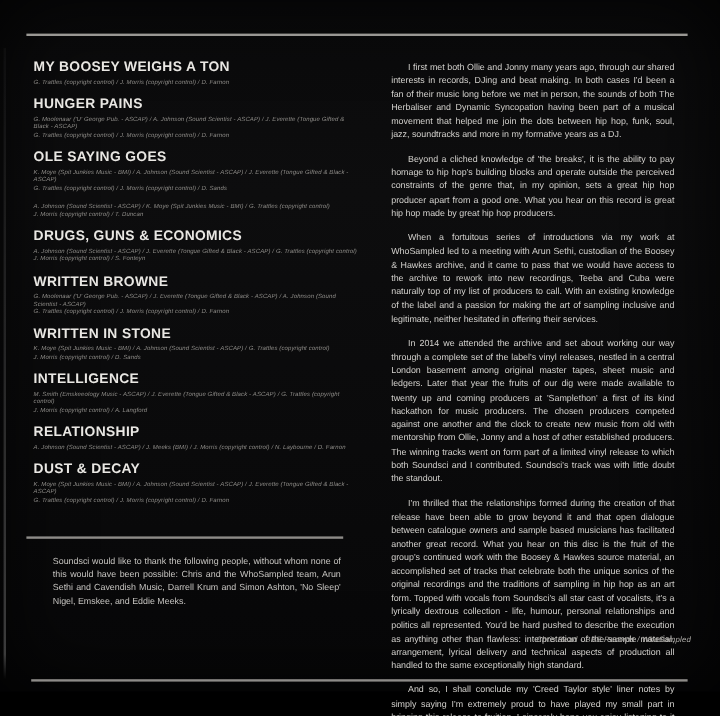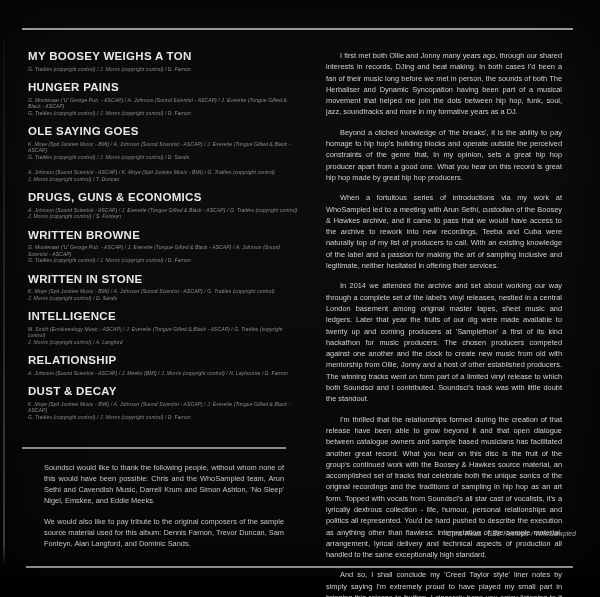--- a/index.html
+++ b/index.html
@@ -86,21 +86,20 @@
       <div class="track-title">DUST &amp; DECAY</div>
       <div class="credit-line">K. Moye (Spit Junkies Music - BMI) / A. Johnson (Sound Scientist - ASCAP) / J. Everette (Tongue Gifted &amp; Black - ASCAP)</div>
       <div class="credit-line">G. Trattles (copyright control) / J. Morris (copyright control) / D. Farnon</div>
     </div>
   </div>
 
   <div class="rule mid-rule"></div>
 
   <div class="thanks">
     <p>Soundsci would like to thank the following people, without whom none of this would have been possible: Chris and the WhoSampled team, Arun Sethi and Cavendish Music, Darrell Krum and Simon Ashton, 'No Sleep' Nigel, Emskee, and Eddie Meeks.</p>
-    <p>We would also like to pay tribute to the original composers of the sample source material used for this album: Dennis Farnon, Trevor Duncan, Sam Fonteyn, Alan Langford, and Dominic Sands.</p>
   </div>
 
   <div class="right-col">
     <p class="note">I first met both Ollie and Jonny many years ago, through our shared interests in records, DJing and beat making. In both cases I'd been a fan of their music long before we met in person, the sounds of both The Herbaliser and Dynamic Syncopation having been part of a musical movement that helped me join the dots between hip hop, funk, soul, jazz, soundtracks and more in my formative years as a DJ.</p>
     <p class="note">Beyond a cliched knowledge of 'the breaks', it is the ability to pay homage to hip hop's building blocks and operate outside the perceived constraints of the genre that, in my opinion, sets a great hip hop producer apart from a good one. What you hear on this record is great hip hop made by great hip hop producers.</p>
     <p class="note">When a fortuitous series of introductions via my work at WhoSampled led to a meeting with Arun Sethi, custodian of the Boosey &amp; Hawkes archive, and it came to pass that we would have access to the archive to rework into new recordings, Teeba and Cuba were naturally top of my list of producers to call. With an existing knowledge of the label and a passion for making the art of sampling inclusive and legitimate, neither hesitated in offering their services.</p>
     <p class="note">In 2014 we attended the archive and set about working our way through a complete set of the label's vinyl releases, nestled in a central London basement among original master tapes, sheet music and ledgers. Later that year the fruits of our dig were made available to twenty up and coming producers at 'Samplethon' a first of its kind hackathon for music producers. The chosen producers competed against one another and the clock to create new music from old with mentorship from Ollie, Jonny and a host of other established producers. The winning tracks went on form part of a limited vinyl release to which both Soundsci and I contributed. Soundsci's track was with little doubt the standout.</p>
     <p class="note">I'm thrilled that the relationships formed during the creation of that release have been able to grow beyond it and that open dialogue between catalogue owners and sample based musicians has facilitated another great record. What you hear on this disc is the fruit of the group's continued work with the Boosey &amp; Hawkes source material, an accomplished set of tracks that celebrate both the unique sonics of the original recordings and the traditions of sampling in hip hop as an art form. Topped with vocals from Soundsci's all star cast of vocalists, it's a lyrically dextrous collection - life, humour, personal relationships and politics all represented. You'd be hard pushed to describe the execution as anything other than flawless: interpretation of the sample material, arrangement, lyrical delivery and technical aspects of production all handled to the same exceptionally high standard.</p>
     <p class="note">And so, I shall conclude my 'Creed Taylor style' liner notes by simply saying I'm extremely proud to have played my small part in bringing this release to fruition. I sincerely hope you enjoy listening to it and that this release will enjoy the same longevity as the recordings from which it was constructed.</p>
   </div>

